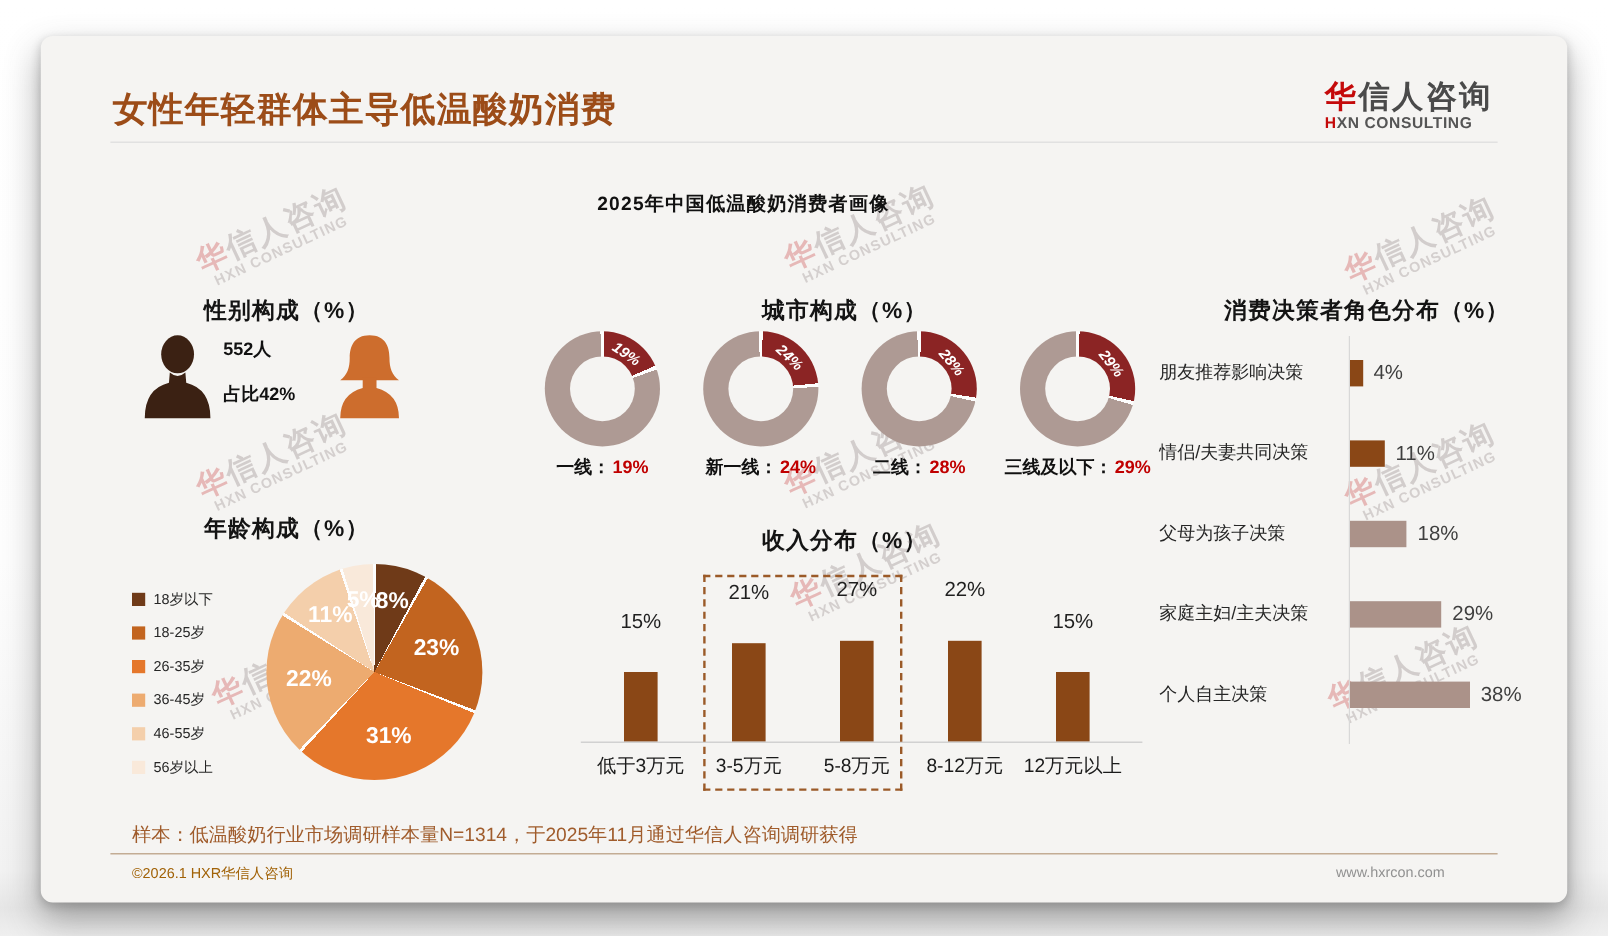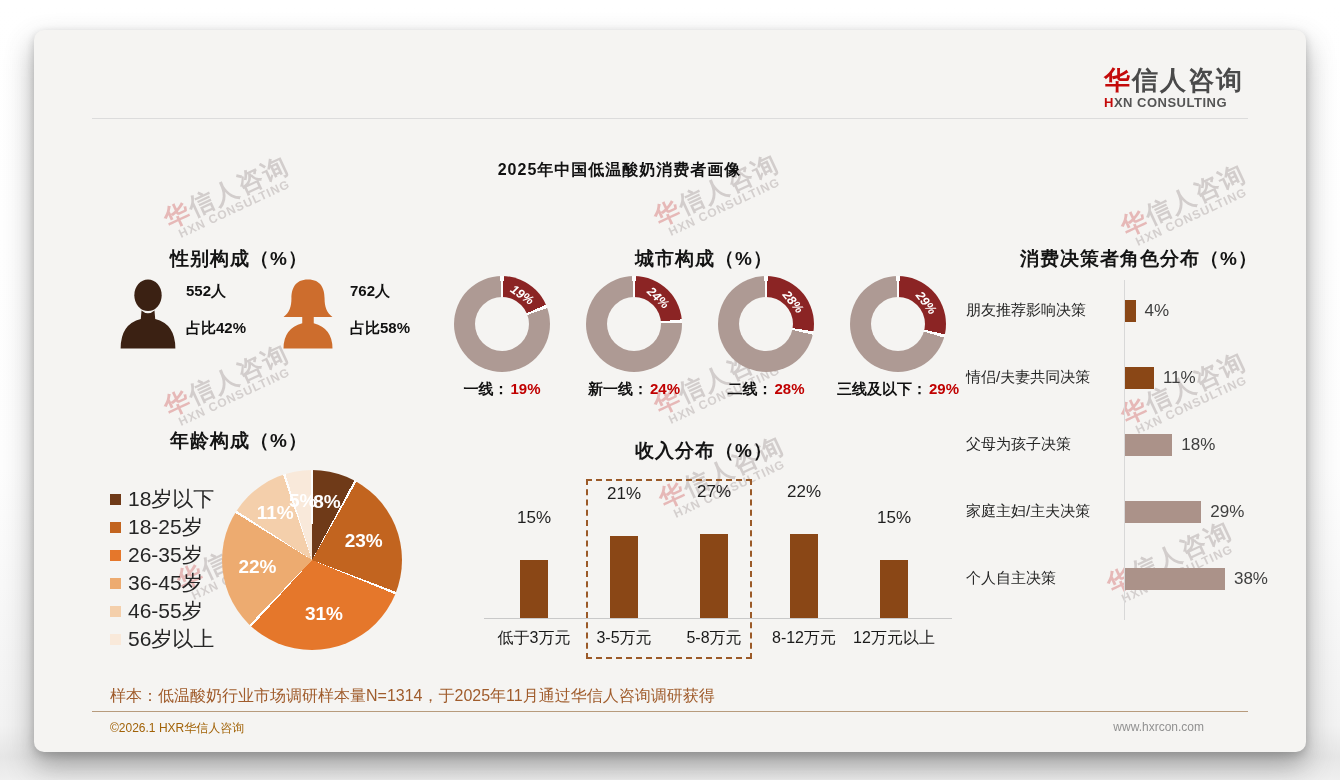--- a/index.html
+++ b/index.html
@@ -62,21 +62,21 @@
   #decision-rows{ left:932px; top:247px; width:330px; }
   .dec-row{ display:flex; align-items:center; height:67px; }
   .dec-label{ width:150px; text-align:left; margin-right:9px; font-size:15px; color:#262626; }
   .dec-bar{ height:22px; flex:none; }
   .dec-val{ margin-left:9px; font-size:17px; color:#3f3f3f; }
 
   
   #age-legend{ left:76px; top:455px; }
   .lg-row{ display:flex; align-items:center; height:28px; gap:7px; }
   .lg-sq{ width:11px; height:11px; flex:none; }
-  .lg-tx{ font-size:21px; color:#262626; }
+  .lg-tx{ font-size:12px; color:#262626; }
   #age-pie{ left:188px; top:440px; width:180px; height:180px; border-radius:50%; position:absolute; }
   .pie-lbl{ position:absolute; transform:translate(-50%,-50%); color:#fff; font-size:19px; font-weight:bold; white-space:nowrap; }
 
   
   #income-cols{ left:455px; top:452px; width:450px; height:136px; display:flex; }
   .inc-col{ width:90px; flex:none; display:flex; flex-direction:column; align-items:center; justify-content:flex-end;gap:27px; }
   .inc-val{ font-size:17px; color:#1f1f1f; margin-bottom:5px; }
   .inc-bar{ width:28px; }
   #income-baseline{ left:450px; top:588px; width:468px; height:1px; background:#c9c9c9; }
   #income-cats{ left:455px; top:598px; width:450px; display:flex; }
@@ -126,20 +126,21 @@
       <div class="wm" style="left: 600px; top: 428px;">
         <div class="wm-cn"><span class="acc">华</span><span>信人咨询</span></div>
         <div class="wm-en">HXN CONSULTING</div>
       </div>
       <div class="wm" style="left: 1048px; top: 513px;">
         <div class="wm-cn"><span class="acc">华</span><span>信人咨询</span></div>
         <div class="wm-en">HXN CONSULTING</div>
       </div>
     </div>
 
+  <div class="abs hdr-title">女性年轻群体主导低温酸奶消费</div>
   <div class="abs logo">
     <div class="logo-cn"><span class="acc">华</span><span>信人咨询</span></div>
     <div class="logo-en"><span class="acc">H</span><span>XN CONSULTING</span></div>
   </div>
   <div class="abs hdr-divider"></div>
 
   <div class="abs main-title">2025年中国低温酸奶消费者画像</div>
 
   <div class="abs sec-title" id="gender-title">性别构成（%）</div>
   <div class="abs sec-title" id="city-title">城市构成（%）</div>
@@ -156,24 +157,20 @@
   <div class="abs g-stats" id="male-stats">
     <div>552人</div>
     <div>占比42%</div>
   </div>
   <div class="abs g-icon" id="female-icon" style="color: rgb(205, 109, 45);">
     <svg viewBox="0 0 100 104">
         <path d="M50,4 C32,4 27,17 27,30 C27,42 24,50 16,56 L40,56 L60,56 L84,56 C76,50 73,42 73,30 C73,17 68,4 50,4 Z"></path>
         <path d="M16,100 Q16,72 42,65 L42,53 L58,53 L58,65 Q84,72 84,100 Z"></path>
       </svg>
   </div>
-  <div class="abs g-stats" id="female-stats">
-    <div>762人</div>
-    <div>占比58%</div>
-  </div>
 
   <div class="abs" id="city-donuts">
       <div class="donut-item">
         <div class="donut" style="background: conic-gradient(rgb(253, 253, 253) 0deg, rgb(253, 253, 253) 2deg, rgb(139, 36, 36) 2deg, rgb(139, 36, 36) 66.4deg, rgb(253, 253, 253) 66.4deg, rgb(253, 253, 253) 70.4deg, rgb(174, 154, 148) 70.4deg, rgb(174, 154, 148) 358deg, rgb(253, 253, 253) 358deg, rgb(253, 253, 253) 360deg);">
           <i class="donut-hole"></i>
           <span class="donut-pct" style="left: 67.6729px; top: 19.0522px; transform: translate(-50%, -50%) rotate(34.2deg);">19%</span>
         </div>
         <div class="donut-label"><span class="dl-name">一线：</span><span class="dl-val" style="color: rgb(192, 0, 0);">19%</span></div>
       </div>
       <div class="donut-item">

